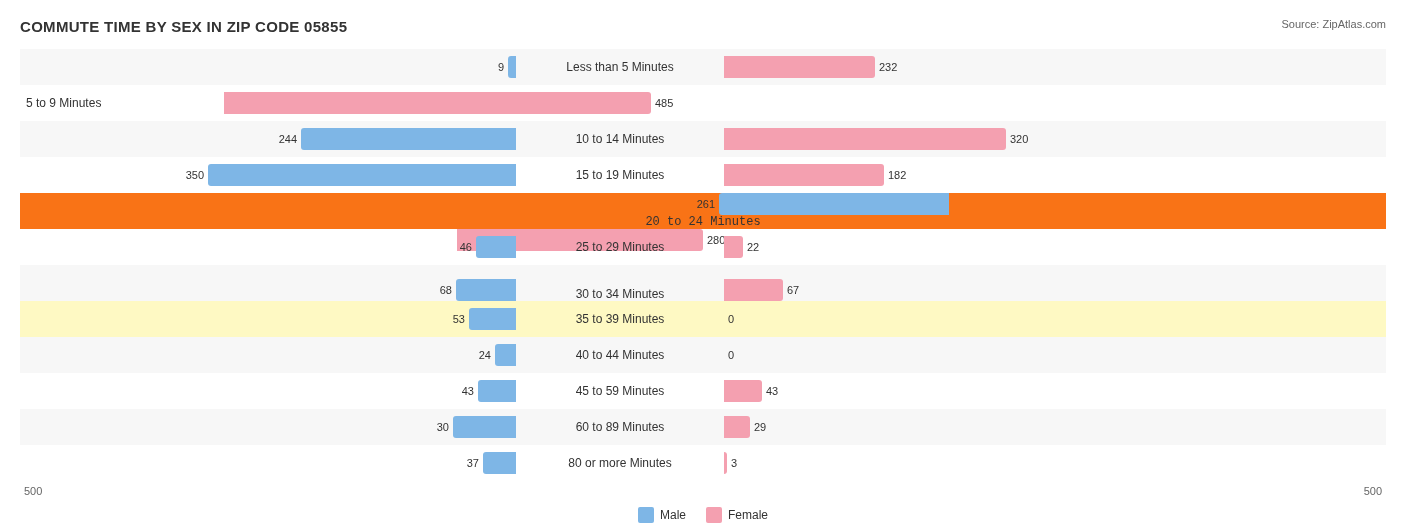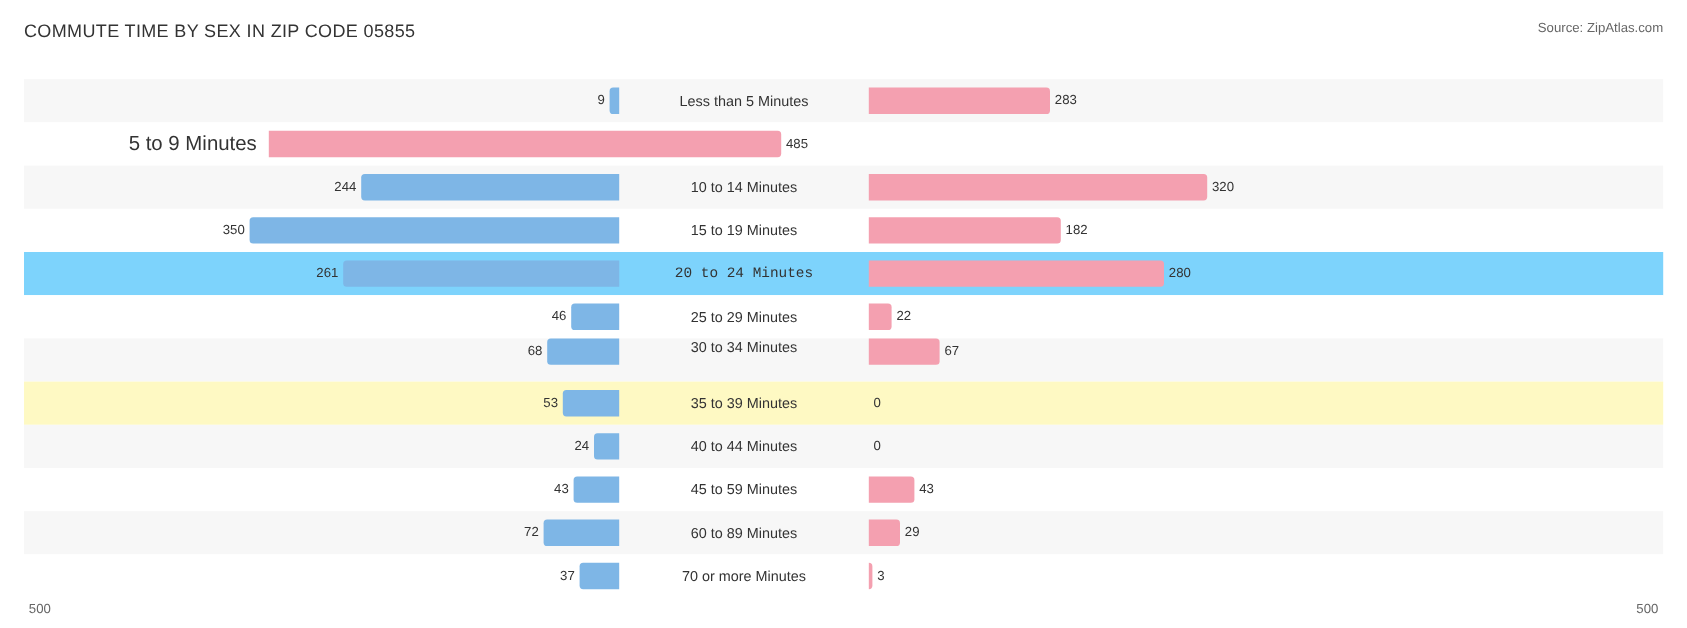--- a/index.html
+++ b/index.html
@@ -9,24 +9,24 @@
       width: 1406px;
       min-height: 523px;
     }
     .chart-container {
       width: 1406px;
       padding: 18px 20px 30px 20px;
       background: #fff;
     }
     .chart-title {
       font-size: 15px;
-      font-weight: normal;
+      font-weight: bold;
       text-transform: uppercase;
       color: #333;
-      margin-bottom: 31px;
+      margin-bottom: 14px;
       letter-spacing: 0.3px;
     }
     .source {
       position: absolute;
       top: 18px;
       right: 20px;
       font-size: 11px;
       color: #666;
     }
     .chart-area {
@@ -136,25 +136,25 @@
 
   <div class="chart-area" id="chart-rows">
   <div class="row" style="background: rgb(247, 247, 247); display: flex; align-items: center; height: 36px;">
         <div class="left-section" style="width: 500px; display: flex; align-items: center; justify-content: flex-end;">
           <span class="val-outside-left" style="min-width: 36px; text-align: right; font-size: 11px; color: rgb(51, 51, 51); margin-right: 4px;">9</span>
           <div class="bar-left" style="width: 8px; height: 22px; background: rgb(126, 182, 230); border-radius: 3px 0px 0px 3px; flex-shrink: 0;"></div>
         </div>
         <div class="label-cell" style="width: 200px; text-align: center; font-size: 12px; color: rgb(51, 51, 51); flex-shrink: 0; padding: 0px 6px; white-space: nowrap;">Less than 5 Minutes</div>
         <div class="right-section" style="width: 500px; display: flex; align-items: center;">
           <div class="bar-right" style="width: 151px; height: 22px; background: rgb(244, 160, 176); border-radius: 0px 3px 3px 0px; flex-shrink: 0;"></div>
-          <span class="val-outside-right" style="min-width: 30px; text-align: left; font-size: 11px; color: rgb(51, 51, 51); margin-left: 4px;">283</span>
-        </div>
-      </div>
-      <div class="row" style="background: rgb(255, 255, 255); display: flex; align-items: center; height: 36px;">
-        <div class="label-cell" style="width: 200px; text-align: right; font-size: 17px; color: rgb(51, 51, 51); flex-shrink: 0; padding: 0px 6px; white-space: nowrap;">5 to 9 Minutes</div>
+          <span class="val-outside-right" style="min-width: 30px; text-align: left; font-size: 11px; color: rgb(51, 51, 51); margin-left: 4px;">232</span>
+        </div>
+      </div>
+      <div class="row" style="background: rgb(255, 255, 255); display: flex; align-items: center; height: 36px;">
+        <div class="label-cell" style="width: 200px; text-align: left; font-size: 12px; color: rgb(51, 51, 51); flex-shrink: 0; padding: 0px 6px; white-space: nowrap;">5 to 9 Minutes</div>
         <div class="right-section" style="width: 500px; display: flex; align-items: center;">
           <div class="bar-right" style="width: 427px; height: 22px; background: rgb(244, 160, 176); border-radius: 0px 3px 3px 0px; flex-shrink: 0;"></div>
           <span class="val-outside-right" style="min-width: 30px; text-align: left; font-size: 11px; color: rgb(51, 51, 51); margin-left: 4px;">485</span>
         </div>
       </div>
       <div class="row" style="background: rgb(247, 247, 247); display: flex; align-items: center; height: 36px;">
         <div class="left-section" style="width: 500px; display: flex; align-items: center; justify-content: flex-end;">
           <span class="val-outside-left" style="min-width: 36px; text-align: right; font-size: 11px; color: rgb(51, 51, 51); margin-right: 4px;">244</span>
           <div class="bar-left" style="width: 215px; height: 22px; background: rgb(126, 182, 230); border-radius: 3px 0px 0px 3px; flex-shrink: 0;"></div>
         </div>
@@ -168,21 +168,21 @@
         <div class="left-section" style="width: 500px; display: flex; align-items: center; justify-content: flex-end;">
           <span class="val-outside-left" style="min-width: 36px; text-align: right; font-size: 11px; color: rgb(51, 51, 51); margin-right: 4px;">350</span>
           <div class="bar-left" style="width: 308px; height: 22px; background: rgb(126, 182, 230); border-radius: 3px 0px 0px 3px; flex-shrink: 0;"></div>
         </div>
         <div class="label-cell" style="width: 200px; text-align: center; font-size: 12px; color: rgb(51, 51, 51); flex-shrink: 0; padding: 0px 6px; white-space: nowrap;">15 to 19 Minutes</div>
         <div class="right-section" style="width: 500px; display: flex; align-items: center;">
           <div class="bar-right" style="width: 160px; height: 22px; background: rgb(244, 160, 176); border-radius: 0px 3px 3px 0px; flex-shrink: 0;"></div>
           <span class="val-outside-right" style="min-width: 30px; text-align: left; font-size: 11px; color: rgb(51, 51, 51); margin-left: 4px;">182</span>
         </div>
       </div>
-      <div class="row" style="background: #7dd3fc; display: flex; align-items: center; height: 36px;">
+      <div class="row" style="background: #f97316; display: flex; align-items: center; height: 36px; flex-direction: column;">
         <div class="left-section" style="width: 500px; display: flex; align-items: center; justify-content: flex-end;">
           <span class="val-outside-left" style="min-width: 36px; text-align: right; font-size: 11px; color: rgb(51, 51, 51); margin-right: 4px;">261</span>
           <div class="bar-left" style="width: 230px; height: 22px; background: rgb(126, 182, 230); border-radius: 3px 0px 0px 3px; flex-shrink: 0;"></div>
         </div>
         <div class="label-cell" style="width: 200px; font-size: 12px; color: rgb(51, 51, 51); flex-shrink: 0; padding: 0px 6px; white-space: nowrap; font-family: Liberation Mono, monospace;">20 to 24 Minutes</div>
         <div class="right-section" style="width: 500px; display: flex; align-items: center;">
           <div class="bar-right" style="width: 246px; height: 22px; background: rgb(244, 160, 176); border-radius: 0px 3px 3px 0px; flex-shrink: 0;"></div>
           <span class="val-outside-right" style="min-width: 30px; text-align: left; font-size: 11px; color: rgb(51, 51, 51); margin-left: 4px;">280</span>
         </div>
       </div>
@@ -190,21 +190,21 @@
         <div class="left-section" style="width: 500px; display: flex; align-items: center; justify-content: flex-end;">
           <span class="val-outside-left" style="min-width: 36px; text-align: right; font-size: 11px; color: rgb(51, 51, 51); margin-right: 4px;">46</span>
           <div class="bar-left" style="width: 40px; height: 22px; background: rgb(126, 182, 230); border-radius: 3px 0px 0px 3px; flex-shrink: 0;"></div>
         </div>
         <div class="label-cell" style="width: 200px; text-align: center; font-size: 12px; color: rgb(51, 51, 51); flex-shrink: 0; padding: 0px 6px; white-space: nowrap;">25 to 29 Minutes</div>
         <div class="right-section" style="width: 500px; display: flex; align-items: center;">
           <div class="bar-right" style="width: 19px; height: 22px; background: rgb(244, 160, 176); border-radius: 0px 3px 3px 0px; flex-shrink: 0;"></div>
           <span class="val-outside-right" style="min-width: 30px; text-align: left; font-size: 11px; color: rgb(51, 51, 51); margin-left: 4px;">22</span>
         </div>
       </div>
-      <div class="row" style="background: rgb(247, 247, 247); display: flex; align-items: flex-start; height: 36px;">
+      <div class="row" style="background: rgb(247, 247, 247); display: flex; align-items: flex-end; height: 36px;">
         <div class="left-section" style="width: 500px; display: flex; align-items: center; justify-content: flex-end;">
           <span class="val-outside-left" style="min-width: 36px; text-align: right; font-size: 11px; color: rgb(51, 51, 51); margin-right: 4px;">68</span>
           <div class="bar-left" style="width: 60px; height: 22px; background: rgb(126, 182, 230); border-radius: 3px 0px 0px 3px; flex-shrink: 0;"></div>
         </div>
         <div class="label-cell" style="width: 200px; text-align: center; font-size: 12px; color: rgb(51, 51, 51); flex-shrink: 0; padding: 0px 6px; white-space: nowrap;">30 to 34 Minutes</div>
         <div class="right-section" style="width: 500px; display: flex; align-items: center;">
           <div class="bar-right" style="width: 59px; height: 22px; background: rgb(244, 160, 176); border-radius: 0px 3px 3px 0px; flex-shrink: 0;"></div>
           <span class="val-outside-right" style="min-width: 30px; text-align: left; font-size: 11px; color: rgb(51, 51, 51); margin-left: 4px;">67</span>
         </div>
       </div>
@@ -236,35 +236,35 @@
           <div class="bar-left" style="width: 38px; height: 22px; background: rgb(126, 182, 230); border-radius: 3px 0px 0px 3px; flex-shrink: 0;"></div>
         </div>
         <div class="label-cell" style="width: 200px; text-align: center; font-size: 12px; color: rgb(51, 51, 51); flex-shrink: 0; padding: 0px 6px; white-space: nowrap;">45 to 59 Minutes</div>
         <div class="right-section" style="width: 500px; display: flex; align-items: center;">
           <div class="bar-right" style="width: 38px; height: 22px; background: rgb(244, 160, 176); border-radius: 0px 3px 3px 0px; flex-shrink: 0;"></div>
           <span class="val-outside-right" style="min-width: 30px; text-align: left; font-size: 11px; color: rgb(51, 51, 51); margin-left: 4px;">43</span>
         </div>
       </div>
       <div class="row" style="background: rgb(247, 247, 247); display: flex; align-items: center; height: 36px;">
         <div class="left-section" style="width: 500px; display: flex; align-items: center; justify-content: flex-end;">
-          <span class="val-outside-left" style="min-width: 36px; text-align: right; font-size: 11px; color: rgb(51, 51, 51); margin-right: 4px;">72</span>
+          <span class="val-outside-left" style="min-width: 36px; text-align: right; font-size: 11px; color: rgb(51, 51, 51); margin-right: 4px;">30</span>
           <div class="bar-left" style="width: 63px; height: 22px; background: rgb(126, 182, 230); border-radius: 3px 0px 0px 3px; flex-shrink: 0;"></div>
         </div>
         <div class="label-cell" style="width: 200px; text-align: center; font-size: 12px; color: rgb(51, 51, 51); flex-shrink: 0; padding: 0px 6px; white-space: nowrap;">60 to 89 Minutes</div>
         <div class="right-section" style="width: 500px; display: flex; align-items: center;">
           <div class="bar-right" style="width: 26px; height: 22px; background: rgb(244, 160, 176); border-radius: 0px 3px 3px 0px; flex-shrink: 0;"></div>
           <span class="val-outside-right" style="min-width: 30px; text-align: left; font-size: 11px; color: rgb(51, 51, 51); margin-left: 4px;">29</span>
         </div>
       </div>
       <div class="row" style="background: rgb(255, 255, 255); display: flex; align-items: center; height: 36px;">
         <div class="left-section" style="width: 500px; display: flex; align-items: center; justify-content: flex-end;">
           <span class="val-outside-left" style="min-width: 36px; text-align: right; font-size: 11px; color: rgb(51, 51, 51); margin-right: 4px;">37</span>
           <div class="bar-left" style="width: 33px; height: 22px; background: rgb(126, 182, 230); border-radius: 3px 0px 0px 3px; flex-shrink: 0;"></div>
         </div>
-        <div class="label-cell" style="width: 200px; text-align: center; font-size: 12px; color: rgb(51, 51, 51); flex-shrink: 0; padding: 0px 6px; white-space: nowrap;">70 or more Minutes</div>
+        <div class="label-cell" style="width: 200px; text-align: center; font-size: 12px; color: rgb(51, 51, 51); flex-shrink: 0; padding: 0px 6px; white-space: nowrap;">80 or more Minutes</div>
         <div class="right-section" style="width: 500px; display: flex; align-items: center;">
           <div class="bar-right" style="width: 3px; height: 22px; background: rgb(244, 160, 176); border-radius: 0px 3px 3px 0px; flex-shrink: 0;"></div>
           <span class="val-outside-right" style="min-width: 30px; text-align: left; font-size: 11px; color: rgb(51, 51, 51); margin-left: 4px;">3</span>
         </div>
       </div>
     </div>
 
   <div class="axis-labels">
     <span>500</span>
     <span>500</span>

